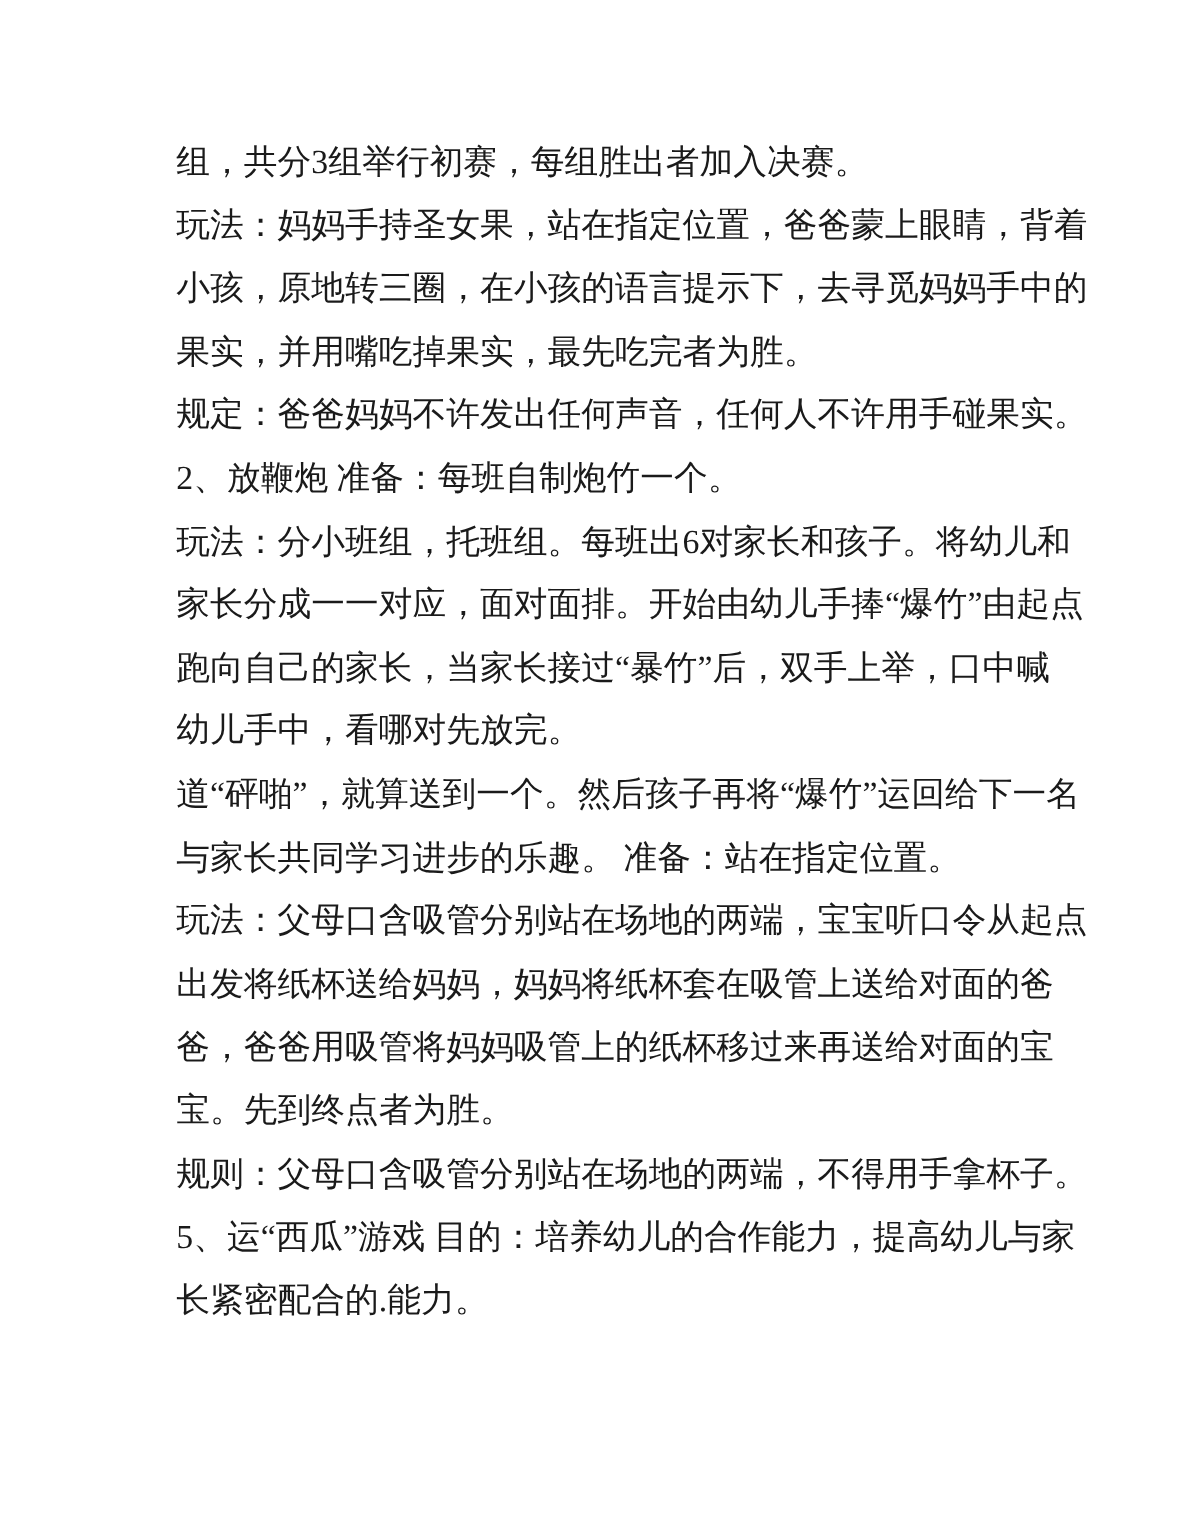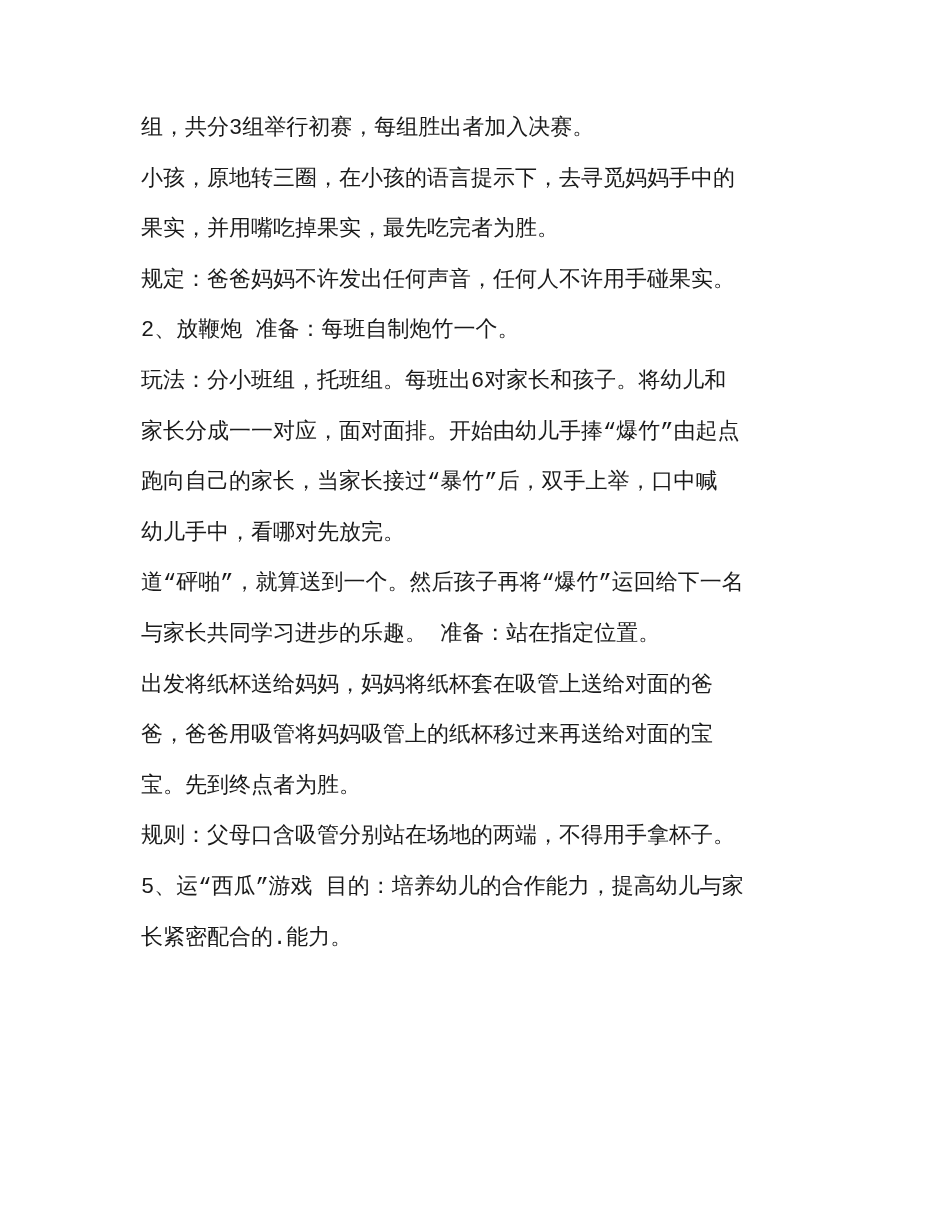--- a/index.html
+++ b/index.html
@@ -2,41 +2,43 @@
 <html><head>
   <meta charset="utf-8">
   <style>
     html, body { margin: 0; padding: 0; background: #ffffff; }
     body { width: 950px; height: 1229px; position: relative; overflow: hidden; }
     .page {
       position: absolute;
       left: 141px;
       top: 104px;
       width: 690px;
-      font-family: Liberation Mono, monospace;
-      font-size: 22px;
+      font-family: Liberation Serif, serif;
+      font-size: 27px;
       line-height: 50.6px;
       color: #1a1a1a;
     }
     .line { white-space: nowrap; height: 50.6px; }
   </style>
 </head>
 <body>
 
 <div class="page">
   <div class="line">组，共分3组举行初赛，每组胜出者加入决赛。</div>
+  <div class="line">玩法：妈妈手持圣女果，站在指定位置，爸爸蒙上眼睛，背着</div>
   <div class="line">小孩，原地转三圈，在小孩的语言提示下，去寻觅妈妈手中的</div>
   <div class="line">果实，并用嘴吃掉果实，最先吃完者为胜。</div>
   <div class="line">规定：爸爸妈妈不许发出任何声音，任何人不许用手碰果实。</div>
   <div class="line">2、放鞭炮 准备：每班自制炮竹一个。</div>
   <div class="line">玩法：分小班组，托班组。每班出6对家长和孩子。将幼儿和</div>
   <div class="line">家长分成一一对应，面对面排。开始由幼儿手捧“爆竹”由起点</div>
   <div class="line">跑向自己的家长，当家长接过“暴竹”后，双手上举，口中喊</div>
   <div class="line">幼儿手中，看哪对先放完。</div>
   <div class="line">道“砰啪”，就算送到一个。然后孩子再将“爆竹”运回给下一名</div>
   <div class="line">与家长共同学习进步的乐趣。 准备：站在指定位置。</div>
+  <div class="line">玩法：父母口含吸管分别站在场地的两端，宝宝听口令从起点</div>
   <div class="line">出发将纸杯送给妈妈，妈妈将纸杯套在吸管上送给对面的爸</div>
   <div class="line">爸，爸爸用吸管将妈妈吸管上的纸杯移过来再送给对面的宝</div>
   <div class="line">宝。先到终点者为胜。</div>
   <div class="line">规则：父母口含吸管分别站在场地的两端，不得用手拿杯子。</div>
   <div class="line">5、运“西瓜”游戏 目的：培养幼儿的合作能力，提高幼儿与家</div>
   <div class="line">长紧密配合的.能力。</div>
 </div>
 
 </body></html>

